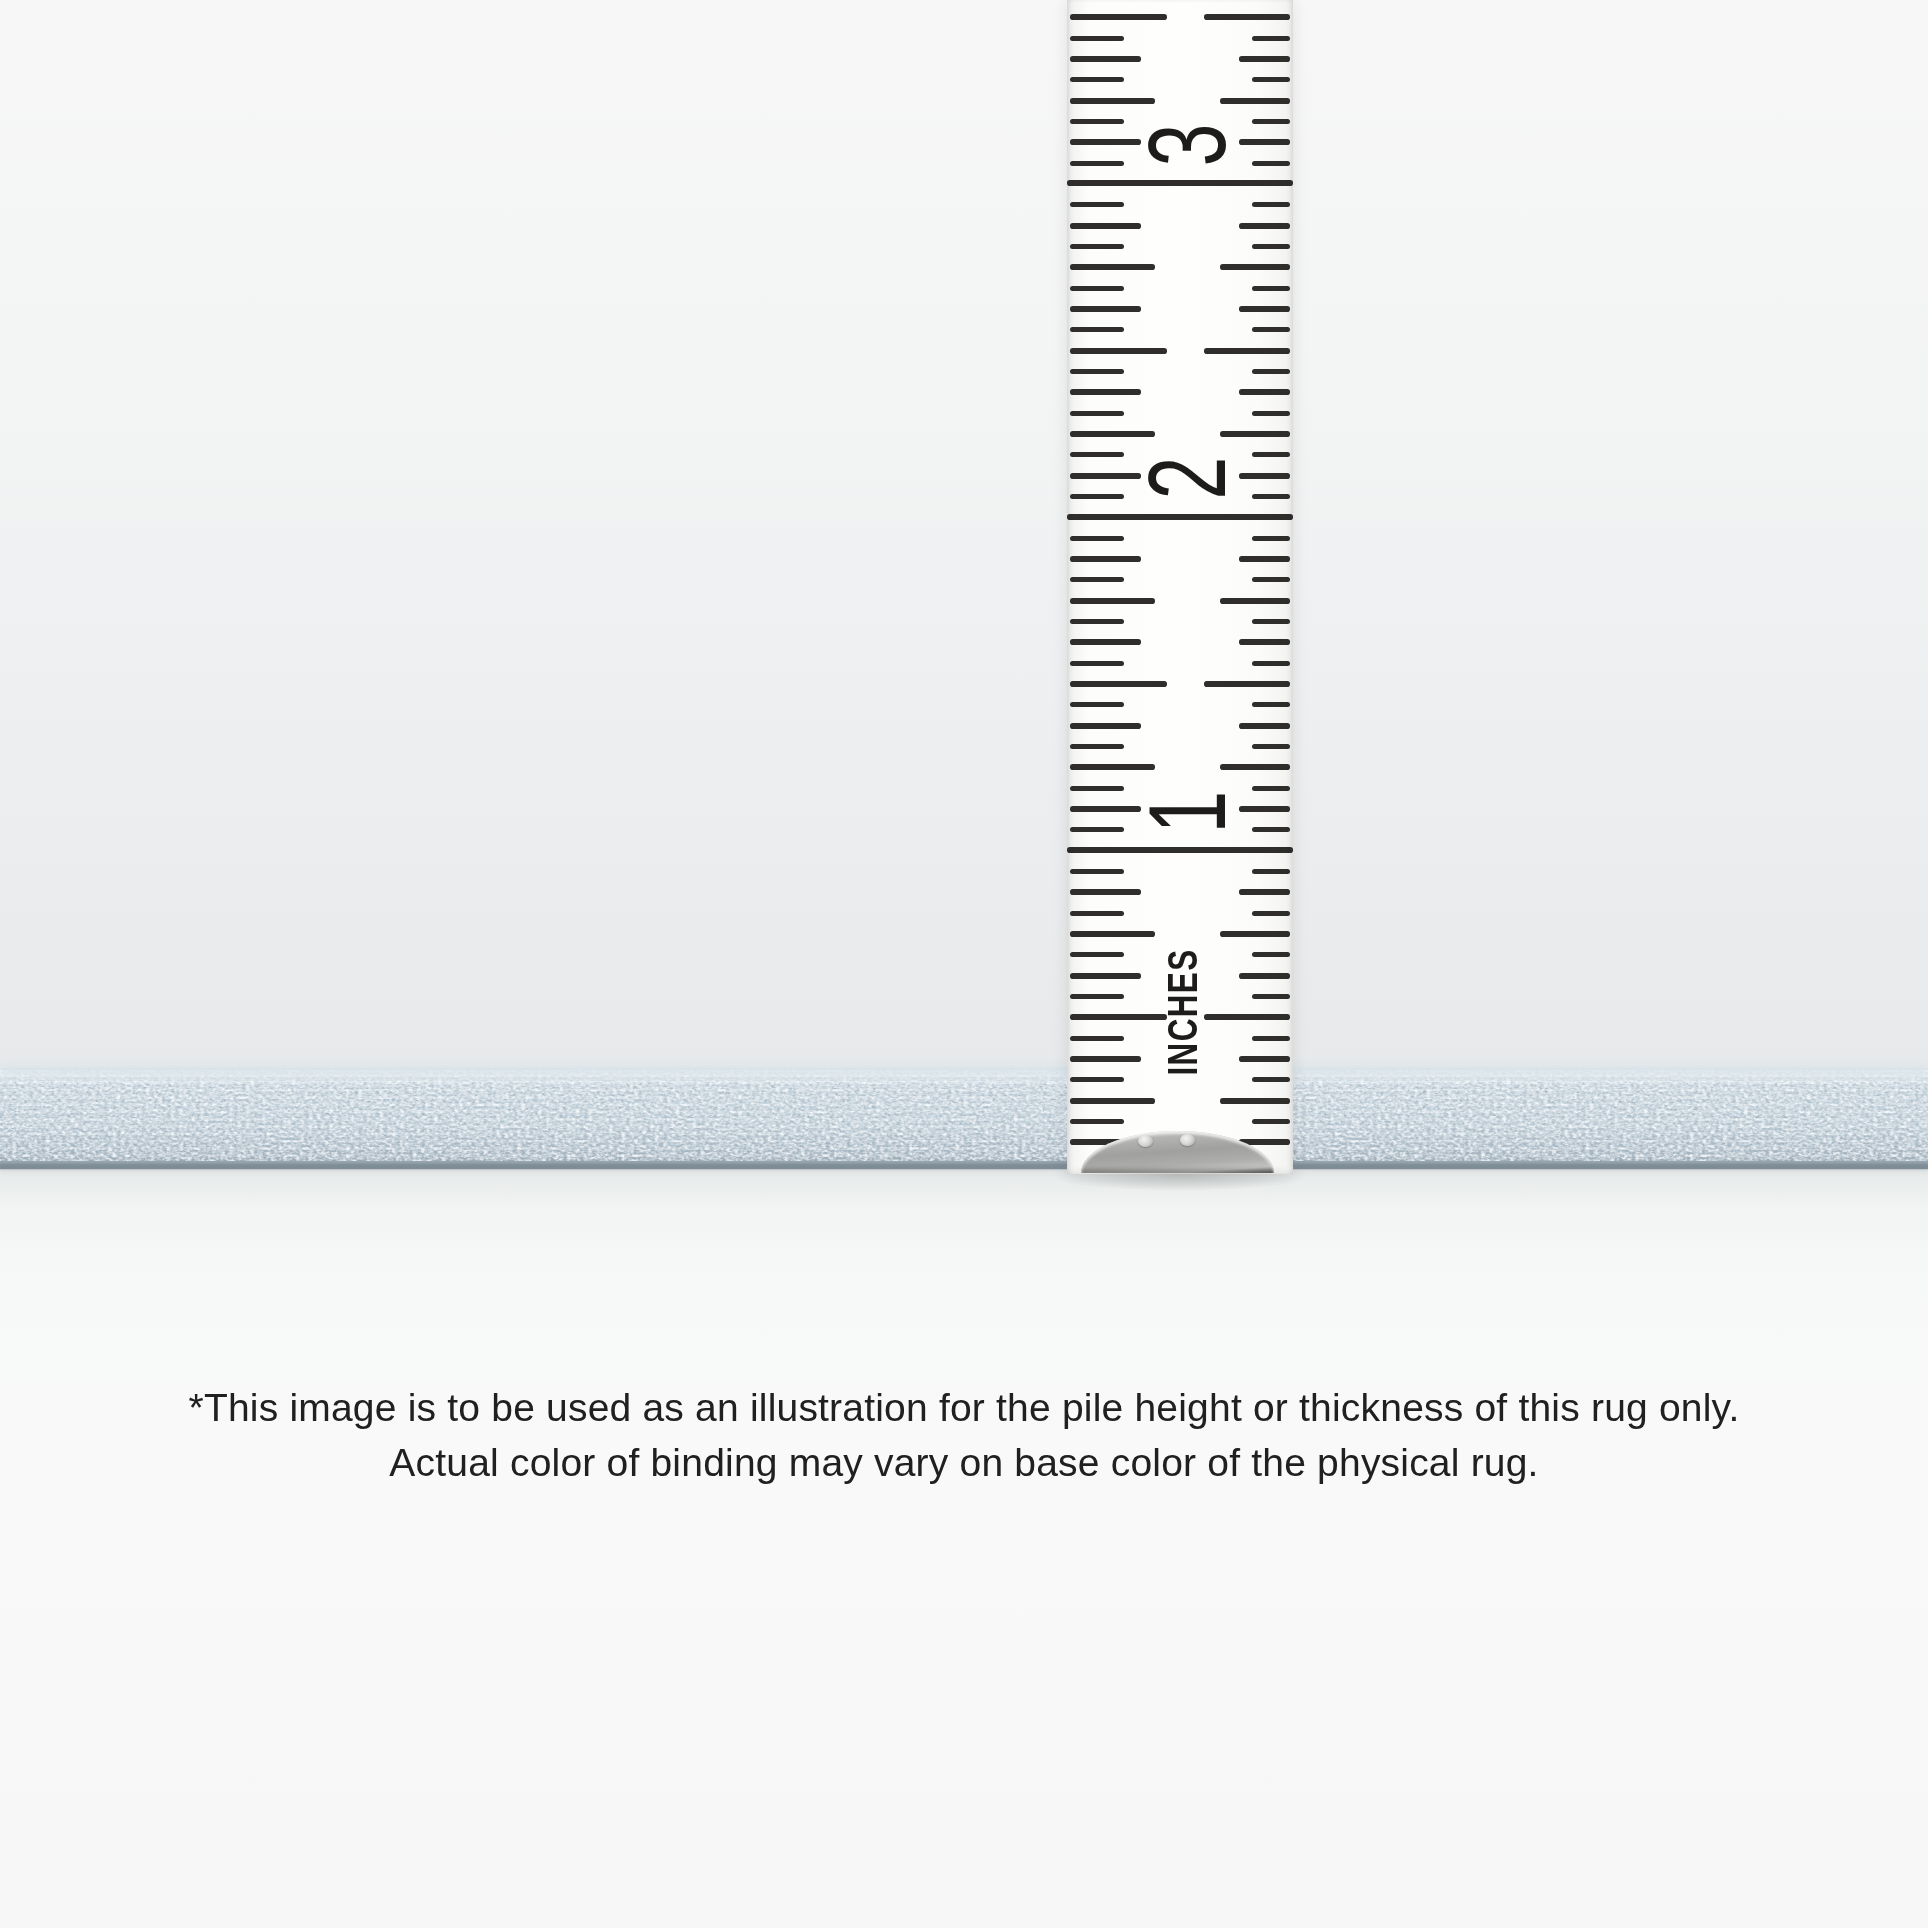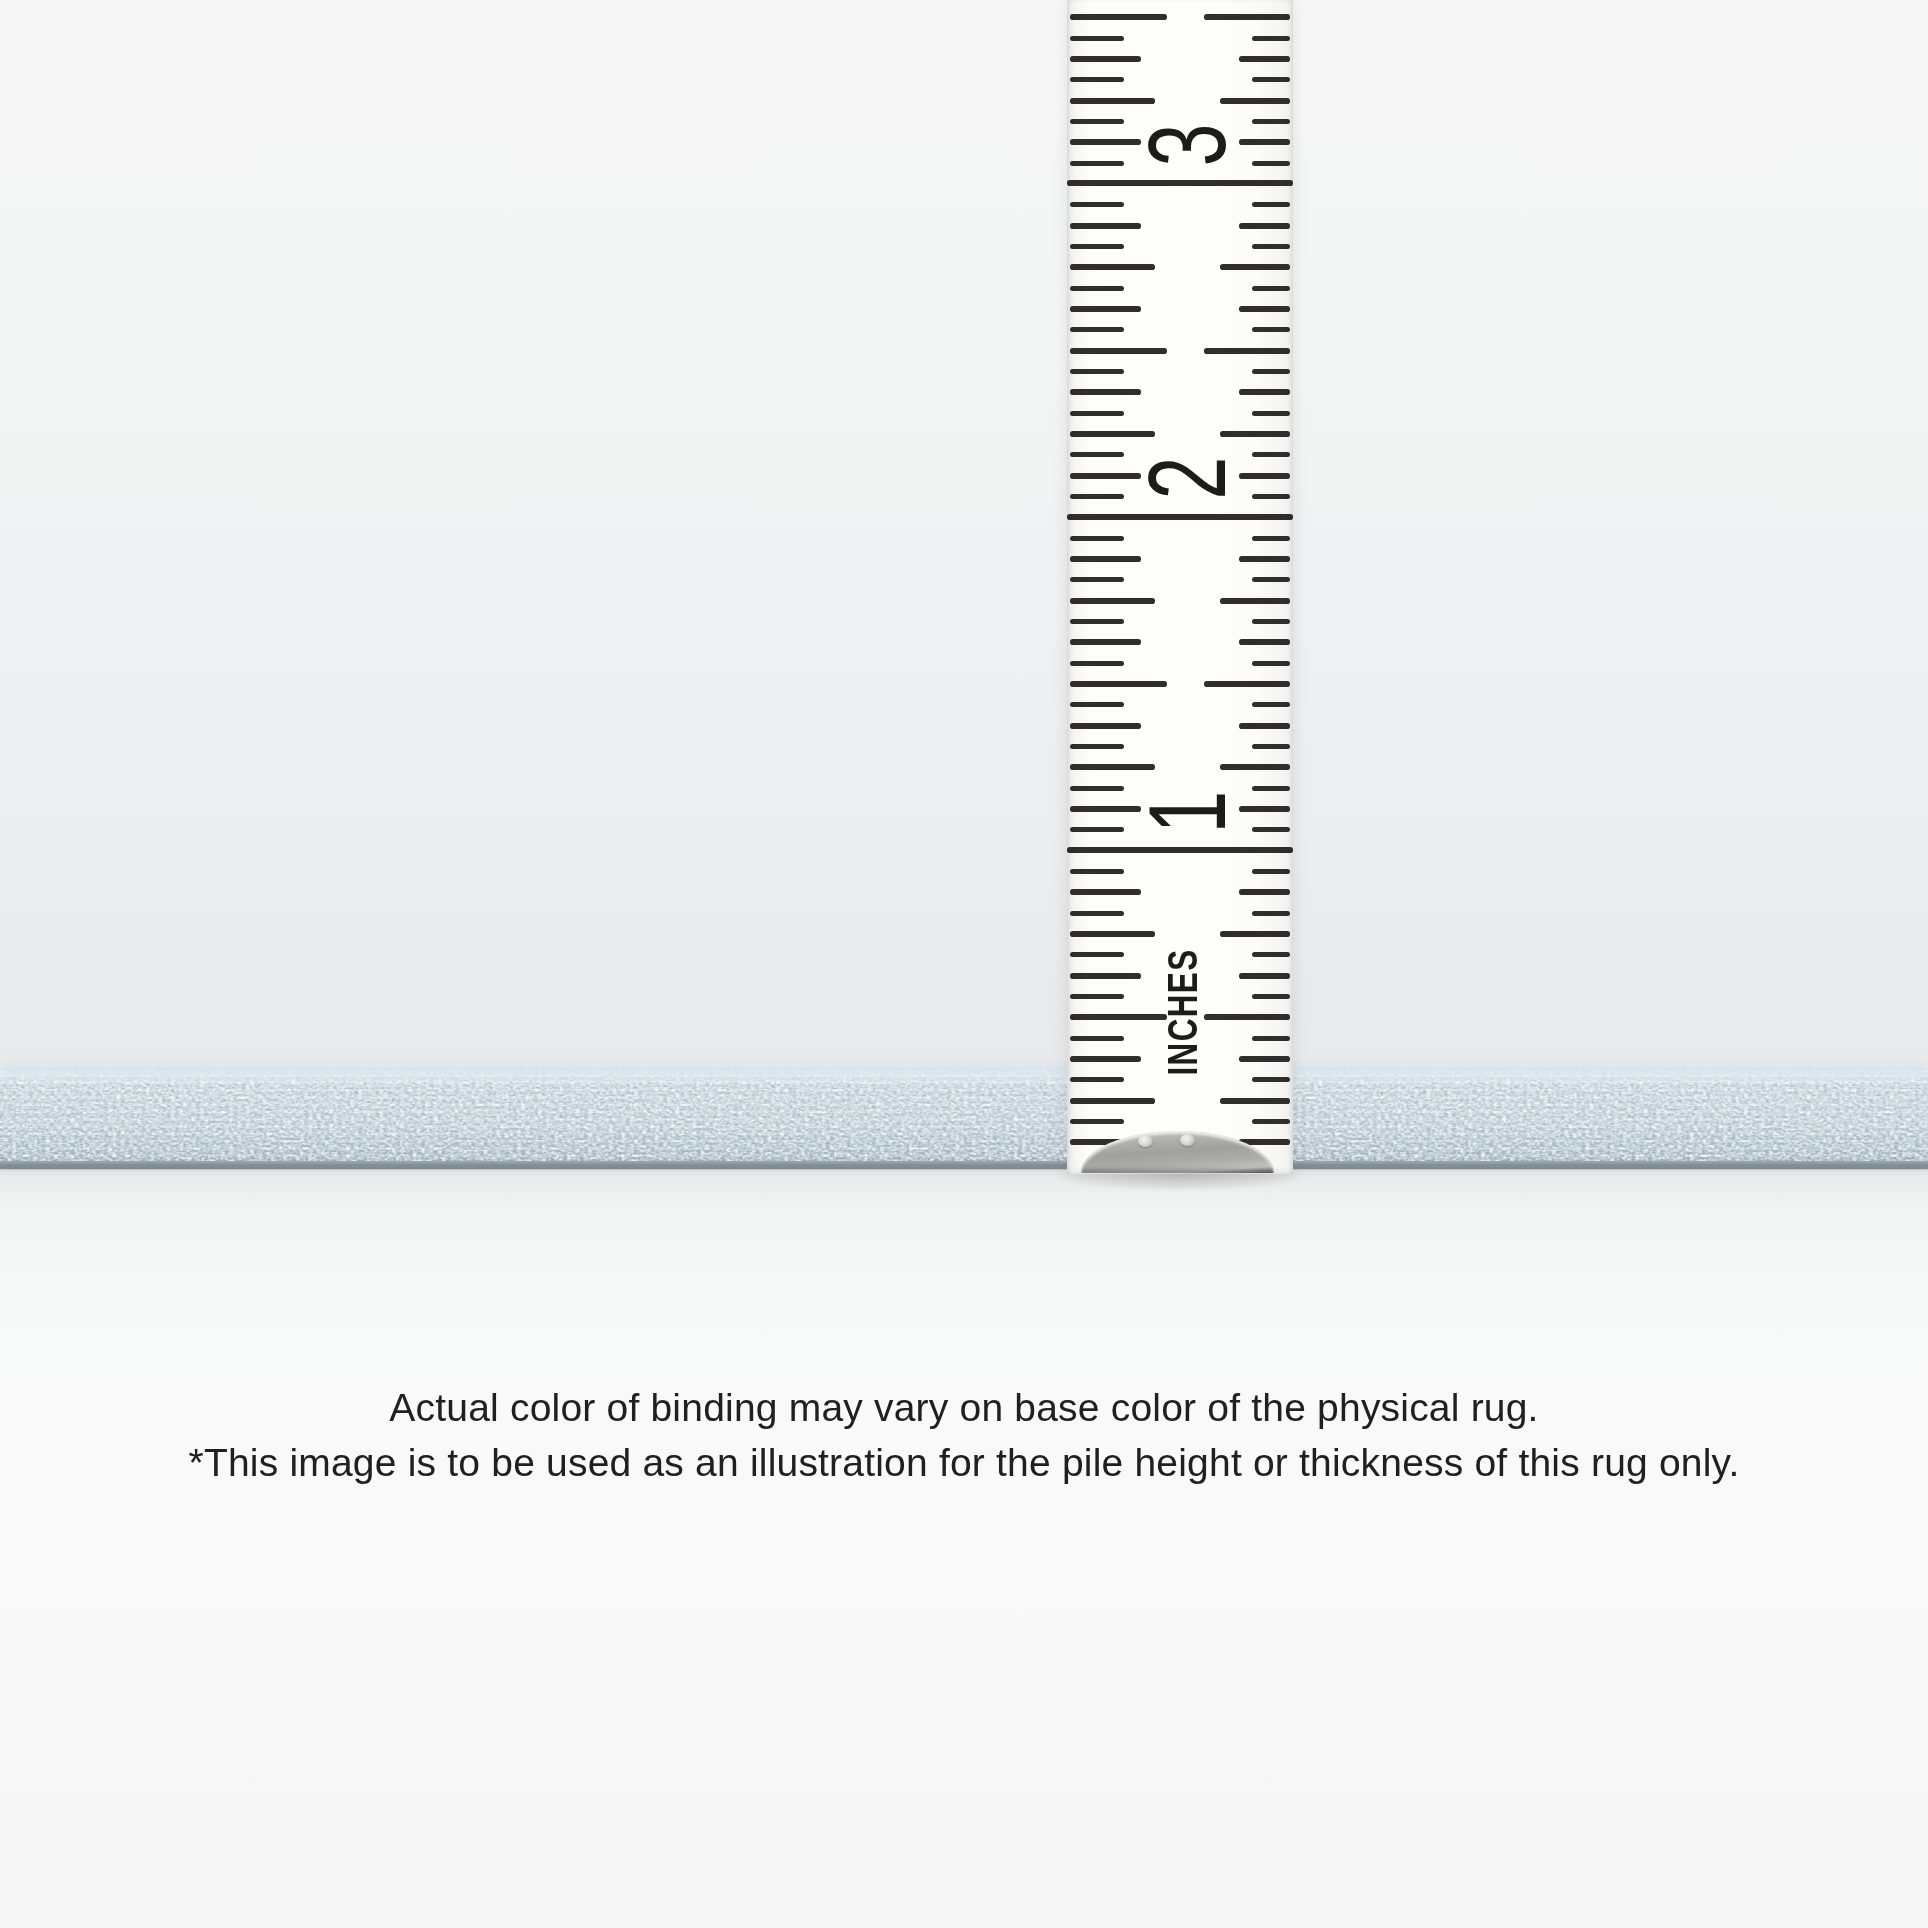--- a/index.html
+++ b/index.html
@@ -284,18 +284,18 @@
       <span>INCHES</span>
     </div>
     <div class="ruler-ground-shadow"></div>
     <div class="clip">
       <div class="rivet r1"></div>
       <div class="rivet r2"></div>
     </div>
   </div>
 
   <div class="disclaimer">
+    <div>*This image is to be used as an illustration for the pile height or thickness of this rug only.</div>
     <div>Actual color of binding may vary on base color of the physical rug.</div>
-    <div>*This image is to be used as an illustration for the pile height or thickness of this rug only.</div>
   </div>
 
 </div>
 
 
 </body></html>

